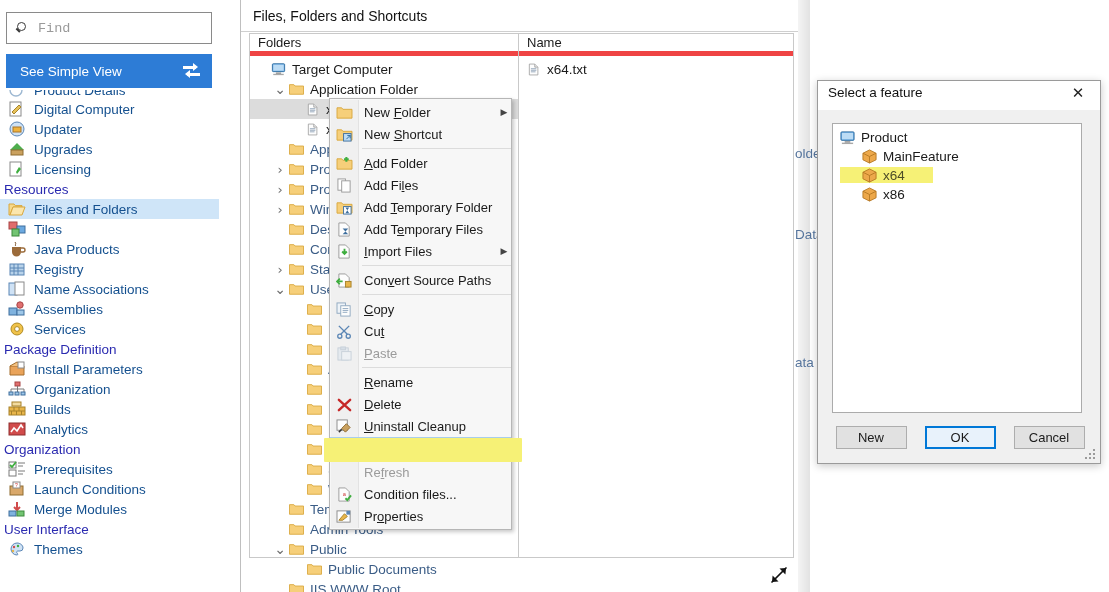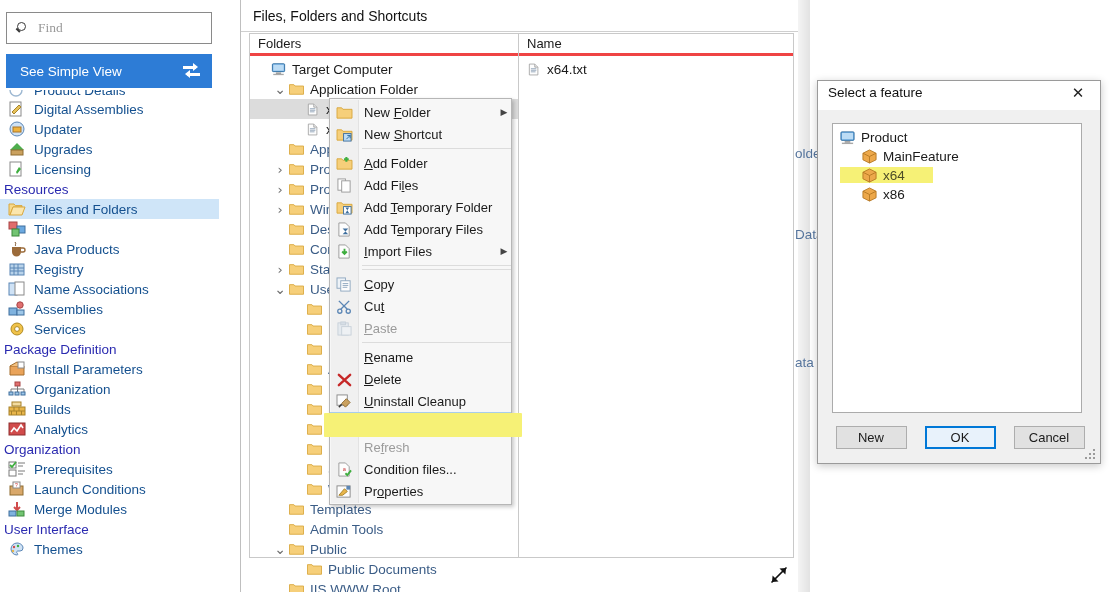--- a/index.html
+++ b/index.html
@@ -27,21 +27,21 @@
   .mag { width: 14px; height: 14px; flex: 0 0 14px; position: relative; margin-right: 7px; }
   .mag .circ {
     position: absolute; left: 2px; top: 1px; width: 9px; height: 9px;
     border: 1.6px solid #3a3a3a; border-radius: 50%;
   }
   .mag .hdl {
     position: absolute; left: 0px; top: 10px; width: 5px; height: 1.7px;
     background: #3a3a3a; transform: rotate(45deg); transform-origin: right center;
   }
   #find-input {
-    border: none; outline: none; font-family: Liberation Serif, serif;
+    border: none; outline: none; font-family: Liberation Mono, monospace;
     font-size: 13.5px; color: #222; width: 100%; background: transparent;
   }
   #find-input::placeholder { color: #9a9a9a; }
 
   #simple-view {
     position: absolute; left: 6px; top: 54px; width: 206px; height: 34px;
     background: #2d7cd6; color: #fff;
     display: flex; align-items: center; justify-content: space-between;
     padding: 0 12px 0 14px; cursor: pointer;
   }
@@ -84,21 +84,21 @@
     position: absolute; left: 0; top: 0; width: 558px; height: 32px;
     display: flex; align-items: center; padding-left: 12px;
     font-size: 14px; color: #111; background: #fff;
     border-bottom: 1px solid #cfcfcf;
   }
   #folders-col {
     position: absolute; left: 8px; top: 33px; width: 270px; height: 525px;
     border: 1px solid #c9c9c9; background: #fff;
   }
   .col-head {
-    height: 22px; border-bottom: 3px solid #ef4444; background: #fff;
+    height: 22px; border-bottom: 5px solid #ef4444; background: #fff;
     display: flex; align-items: center; padding-left: 8px;
     font-size: 13px; color: #1a1a1a;
   }
   #names-col {
     position: absolute; left: 278px; top: 33px; width: 275px; height: 525px;
     border: 1px solid #c9c9c9; border-left: none; background: #fff;
   }
   .tree { padding-top: 3px; position: relative; }
   .trow {
     display: flex; align-items: center; height: 20px;
@@ -239,21 +239,21 @@
         </div>
       </div>
       <div id="nav-body">
           <div class="nav-item">
             <span class="ic">
               <svg width="18" height="16" viewBox="0 0 18 16">
                 <rect x="2" y="1" width="11" height="14" fill="#fff" stroke="#8a8a8a"></rect>
                 <path d="M4 11l7-7 2 2-7 7z" fill="#e8c25a" stroke="#a8862d"></path>
               </svg>
             </span>
-            <span class="txt">Digital Assemblies</span>
+            <span class="txt">Digital Computer</span>
           </div>
           <div class="nav-item">
             <span class="ic">
               <svg width="18" height="16" viewBox="0 0 18 16">
                 <circle cx="9" cy="8" r="7" fill="#cfe2f5" stroke="#5b86b5"></circle>
                 <rect x="5" y="6" width="8" height="5" fill="#efb23c" stroke="#a8752a"></rect>
               </svg>
             </span>
             <span class="txt">Updater</span>
           </div>
@@ -773,20 +773,31 @@
           <span class="mic" style="display: flex; align-items: center; justify-content: center;">
             <svg width="17" height="15" viewBox="0 0 18 16">
               <path d="M3 1h7l4 4v10H3z" fill="#fdfdfd" stroke="#9a9a9a"></path>
               <path d="M9 5v5M6.5 8l2.5 2.5L11.5 8" stroke="#3fae3f" stroke-width="2" fill="none"></path>
             </svg>
           </span>
           <span class="mlabel"><u>I</u>mport Files</span>
           <span class="arrow">▶</span>
         </div>
         <div class="msep"></div>
+        <div class="mi">
+          <span class="mic" style="display: flex; align-items: center; justify-content: center;">
+            <svg width="17" height="15" viewBox="0 0 18 16">
+              <path d="M3 1h7l4 4v10H3z" fill="#fdfdfd" stroke="#9a9a9a"></path>
+              <path d="M1 9h6M4 6l-3 3 3 3" stroke="#3fae3f" stroke-width="1.8" fill="none"></path>
+              <rect x="10" y="9" width="6" height="6" fill="#e8b54a" stroke="#a8822a"></rect>
+            </svg>
+          </span>
+          <span class="mlabel">Con<u>v</u>ert Source Paths</span>
+          <span class="arrow"></span>
+        </div>
         <div class="msep"></div>
         <div class="mi">
           <span class="mic" style="display: flex; align-items: center; justify-content: center;">
             <svg width="17" height="15" viewBox="0 0 18 16">
               <rect x="1" y="1" width="9" height="11" fill="#eef3f8" stroke="#8fa8c0"></rect>
               <rect x="5" y="4" width="10" height="11" fill="#fdfdfd" stroke="#8fa8c0"></rect>
               <g stroke="#8fa8c0">
                 <path d="M7 7h6M7 9h6M7 11h5"></path>
               </g>
             </svg>

